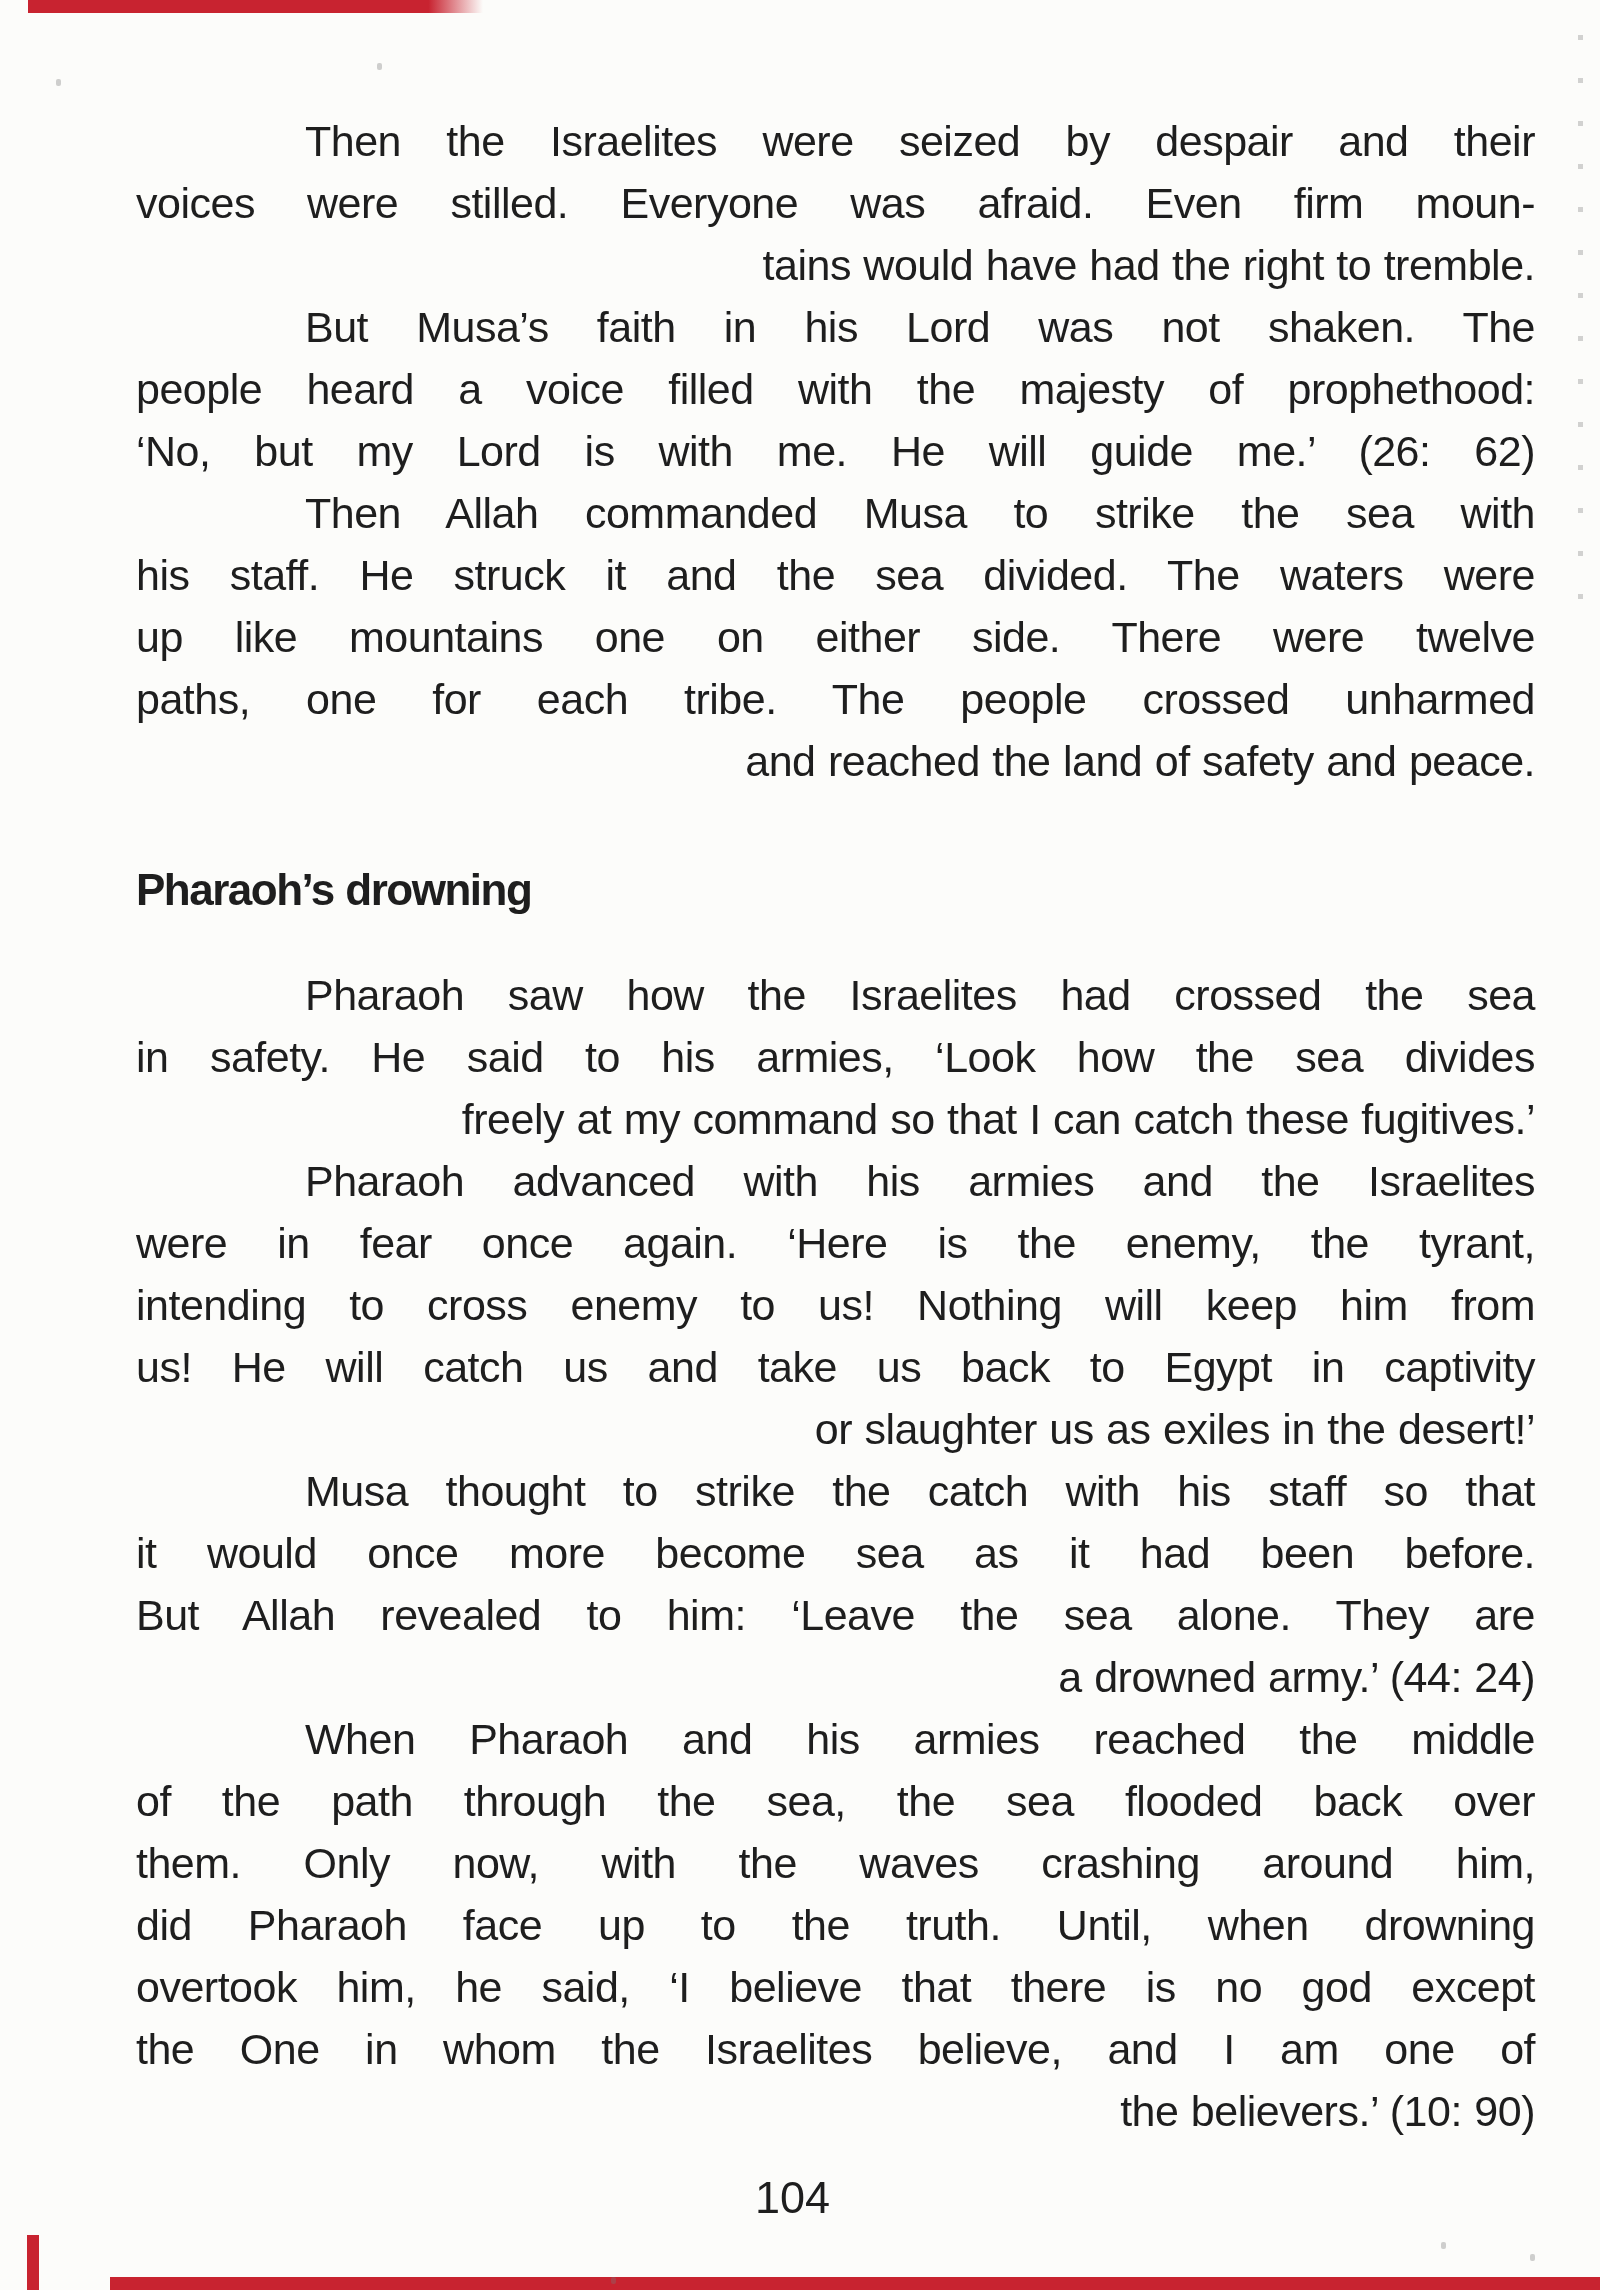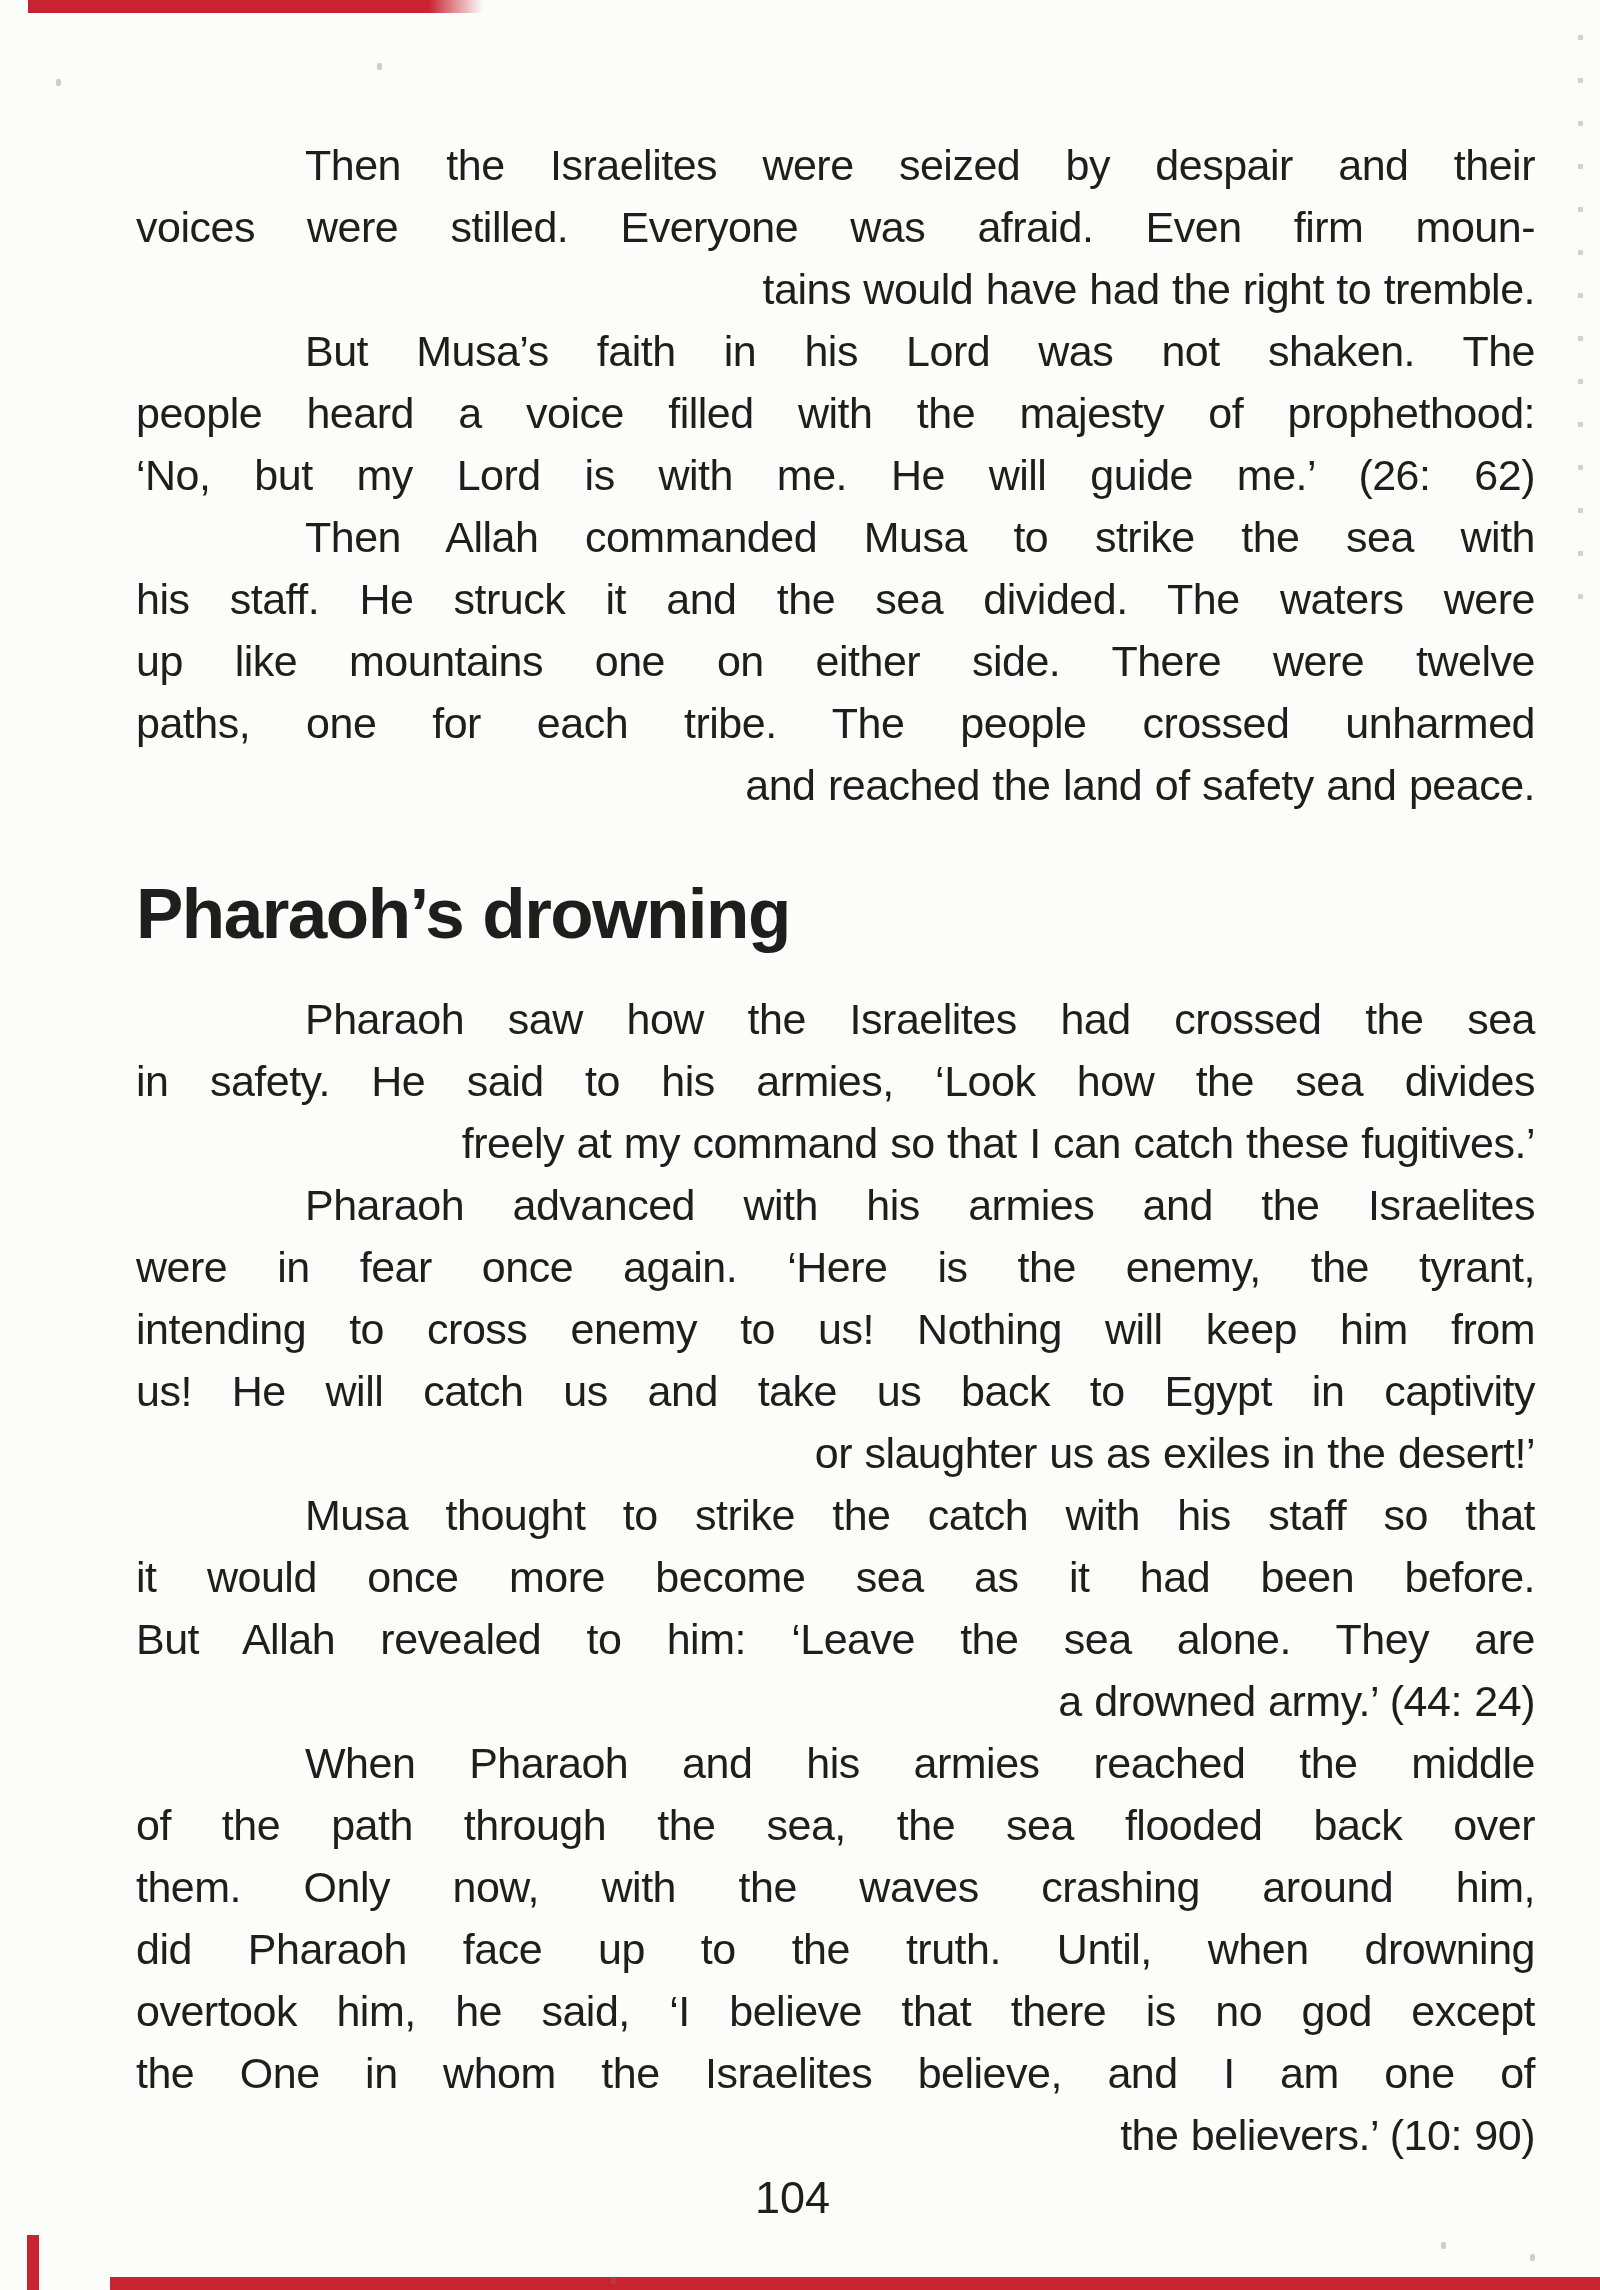--- a/index.html
+++ b/index.html
@@ -11,30 +11,29 @@
     overflow:hidden;
     position:relative;
   }
   .page{position:absolute;inset:0;}
   .body-text{
     position:absolute;
     left:136px;top:110px;width:1399px;
     font-size:43px;line-height:62px;
     letter-spacing:-0.5px;
     word-spacing:1px;
-    margin-top:24px;
   }
   .para{margin:0;}
   .line{white-space:normal;text-align:right;}
   .line.just{text-align:justify;text-align-last:justify;text-justify:inter-word;}
   .line.ind{text-indent:169px;}
   .i{}
   .heading{
     font-weight:bold;
-    font-size:71px;
+    font-size:44px;
     letter-spacing:-1.5px;
     line-height:73px;
     margin:61px 0 38px 0;
   }
   .page-number{
     position:absolute;
     top:2173px;left:0;width:100%;
     text-align:center;
     font-size:45px;line-height:49px;
     transform:translateX(-7.9px);

